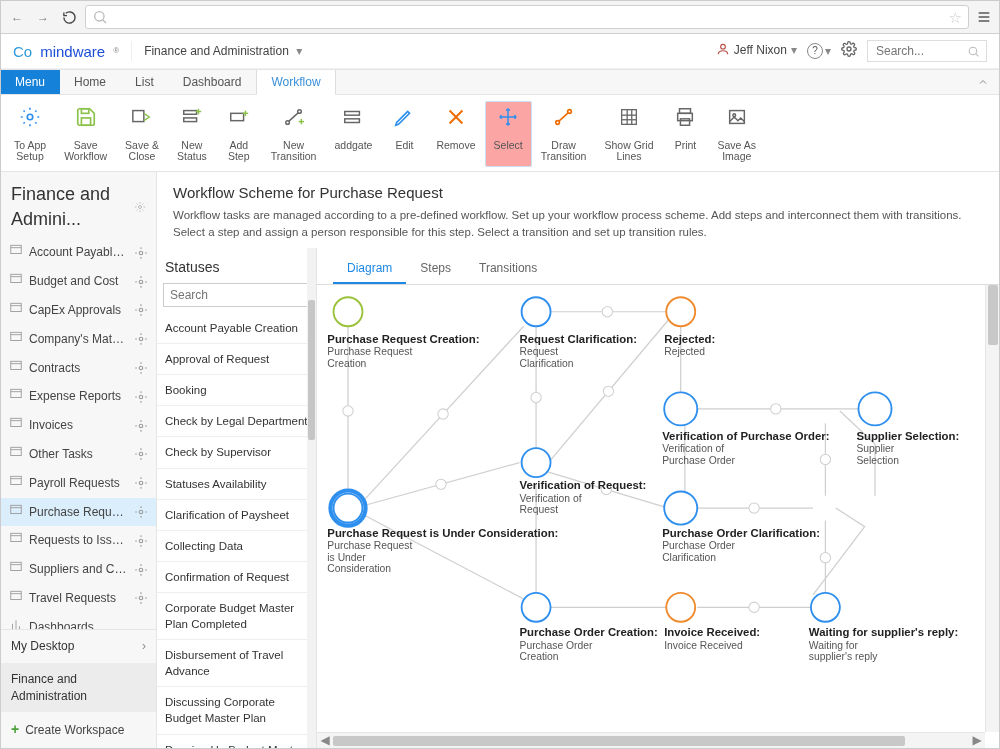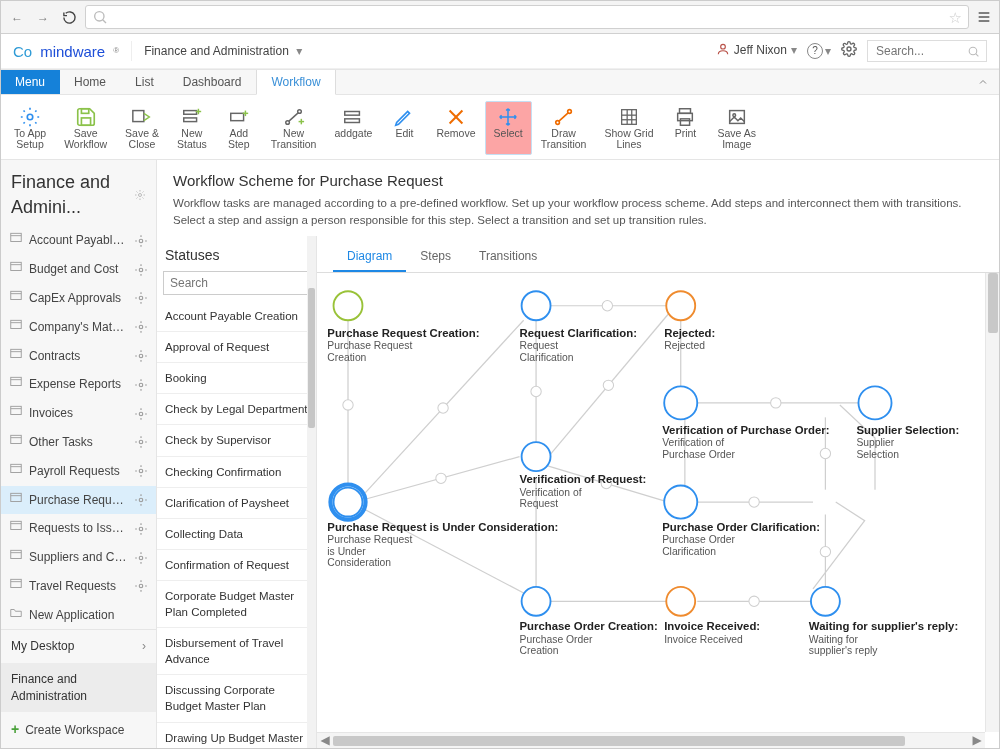--- a/index.html
+++ b/index.html
@@ -49,21 +49,21 @@
   .mt{padding:0 14px;display:flex;align-items:center;color:#555;border-right:1px solid transparent;cursor:pointer}
   .mt.menu{background:var(--menu-blue);color:#fff;font-weight:500}
   .mt.active{background:#fff;border-left:1px solid #ddd;border-right:1px solid #ddd;border-bottom:1px solid #fff;color:#3a90d8;margin-bottom:-1px}
   .mt-collapse{margin-left:auto;padding:0 10px;display:flex;align-items:center;color:#888}
 
   
   .ribbon{display:flex;gap:0;padding:6px 4px 4px;background:#fff;border-bottom:1px solid #e5e5e5}
   .rbtn{display:flex;flex-direction:column;align-items:center;justify-content:flex-start;padding:4px 8px;min-width:46px;text-align:center;color:#444;cursor:pointer;border:1px solid transparent;border-radius:2px}
   .rbtn.active{background:#fca5a5;border:1px solid #c5dff3}
   .rbtn svg{width:22px;height:22px}
-  .rbtn .lbl{font-size:10.5px;line-height:11px;margin-top:0;color:#555}
+  .rbtn .lbl{font-size:10.5px;line-height:11px;margin-top:12px;color:#555}
 
   
   .body{flex:1;display:flex;min-height:0}
   .sidebar{width:156px;background:#f7f7f7;border-right:1px solid #e5e5e5;display:flex;flex-direction:column}
   .sb-title{padding:10px 10px 6px;font-size:18px;color:#333;display:flex;align-items:center;gap:4px;justify-content:space-between}
   .sb-title .gear2{color:#bbb}
   .sb-list{flex:1;overflow:auto}
   .sb-item{display:flex;align-items:center;gap:6px;padding:5px 8px;color:#444;cursor:pointer;position:relative}
   .sb-item.active{background:#dbeefb}
   .sb-item .dots{margin-left:auto;color:#bbb;font-size:14px;line-height:10px}
@@ -452,26 +452,20 @@
                 <line x1="3" y1="8" x2="21" y2="8"></line>
               </svg></span>
             <span style="flex:1;white-space:nowrap;overflow:hidden;text-overflow:ellipsis">Travel Requests</span>
             <span class="dots"><svg width="11" height="11" viewBox="0 0 24 24" fill="none" stroke="currentColor" stroke-width="2">
                 <circle cx="12" cy="12" r="3"></circle>
                 <path d="M12 2v3M12 19v3M2 12h3M19 12h3"></path>
               </svg></span>
           </div>
           <div class="sb-item">
             <span><svg viewBox="0 0 24 24" fill="none" stroke="currentColor" stroke-width="1.6">
-                <path d="M3 6h6l2 3h10v9H3z"></path>
-              </svg></span>
-            <span style="flex:1;white-space:nowrap;overflow:hidden;text-overflow:ellipsis">New Application</span>
-          </div>
-          <div class="sb-item">
-            <span><svg viewBox="0 0 24 24" fill="none" stroke="currentColor" stroke-width="1.6">
                 <line x1="6" y1="20" x2="6" y2="10"></line>
                 <line x1="12" y1="20" x2="12" y2="4"></line>
                 <line x1="18" y1="20" x2="18" y2="14"></line>
               </svg></span>
             <span style="flex:1;white-space:nowrap;overflow:hidden;text-overflow:ellipsis">Dashboards</span>
           </div>
         </div>
       <div class="sb-bottom">
         <div class="sb-sec">
           <span>My Desktop</span>
@@ -499,21 +493,21 @@
           <div class="statuses-hd">Statuses</div>
           <div class="statuses-search">
             <input placeholder="Search" style="">
           </div>
           <div class="status-list" id="status-list">
               <div class="status-item">Account Payable Creation</div>
               <div class="status-item">Approval of Request</div>
               <div class="status-item">Booking</div>
               <div class="status-item">Check by Legal Department</div>
               <div class="status-item">Check by Supervisor</div>
-              <div class="status-item">Checking Confirmation</div>
+              <div class="status-item">Statuses Availability</div>
               <div class="status-item">Clarification of Paysheet</div>
               <div class="status-item">Collecting Data</div>
               <div class="status-item">Confirmation of Request</div>
               <div class="status-item">Corporate Budget Master Plan Completed</div>
               <div class="status-item">Disbursement of Travel Advance</div>
               <div class="status-item">Discussing Corporate Budget Master Plan</div>
               <div class="status-item">Drawing Up Budget Master Plan</div>
             </div>
           <div style="position:absolute;right:0;top:0;bottom:0;width:9px;background:#f2f2f2">
             <div style="position:absolute;top:52px;left:1px;width:7px;height:140px;background:#c6c6c6;border-radius:2px"></div>

